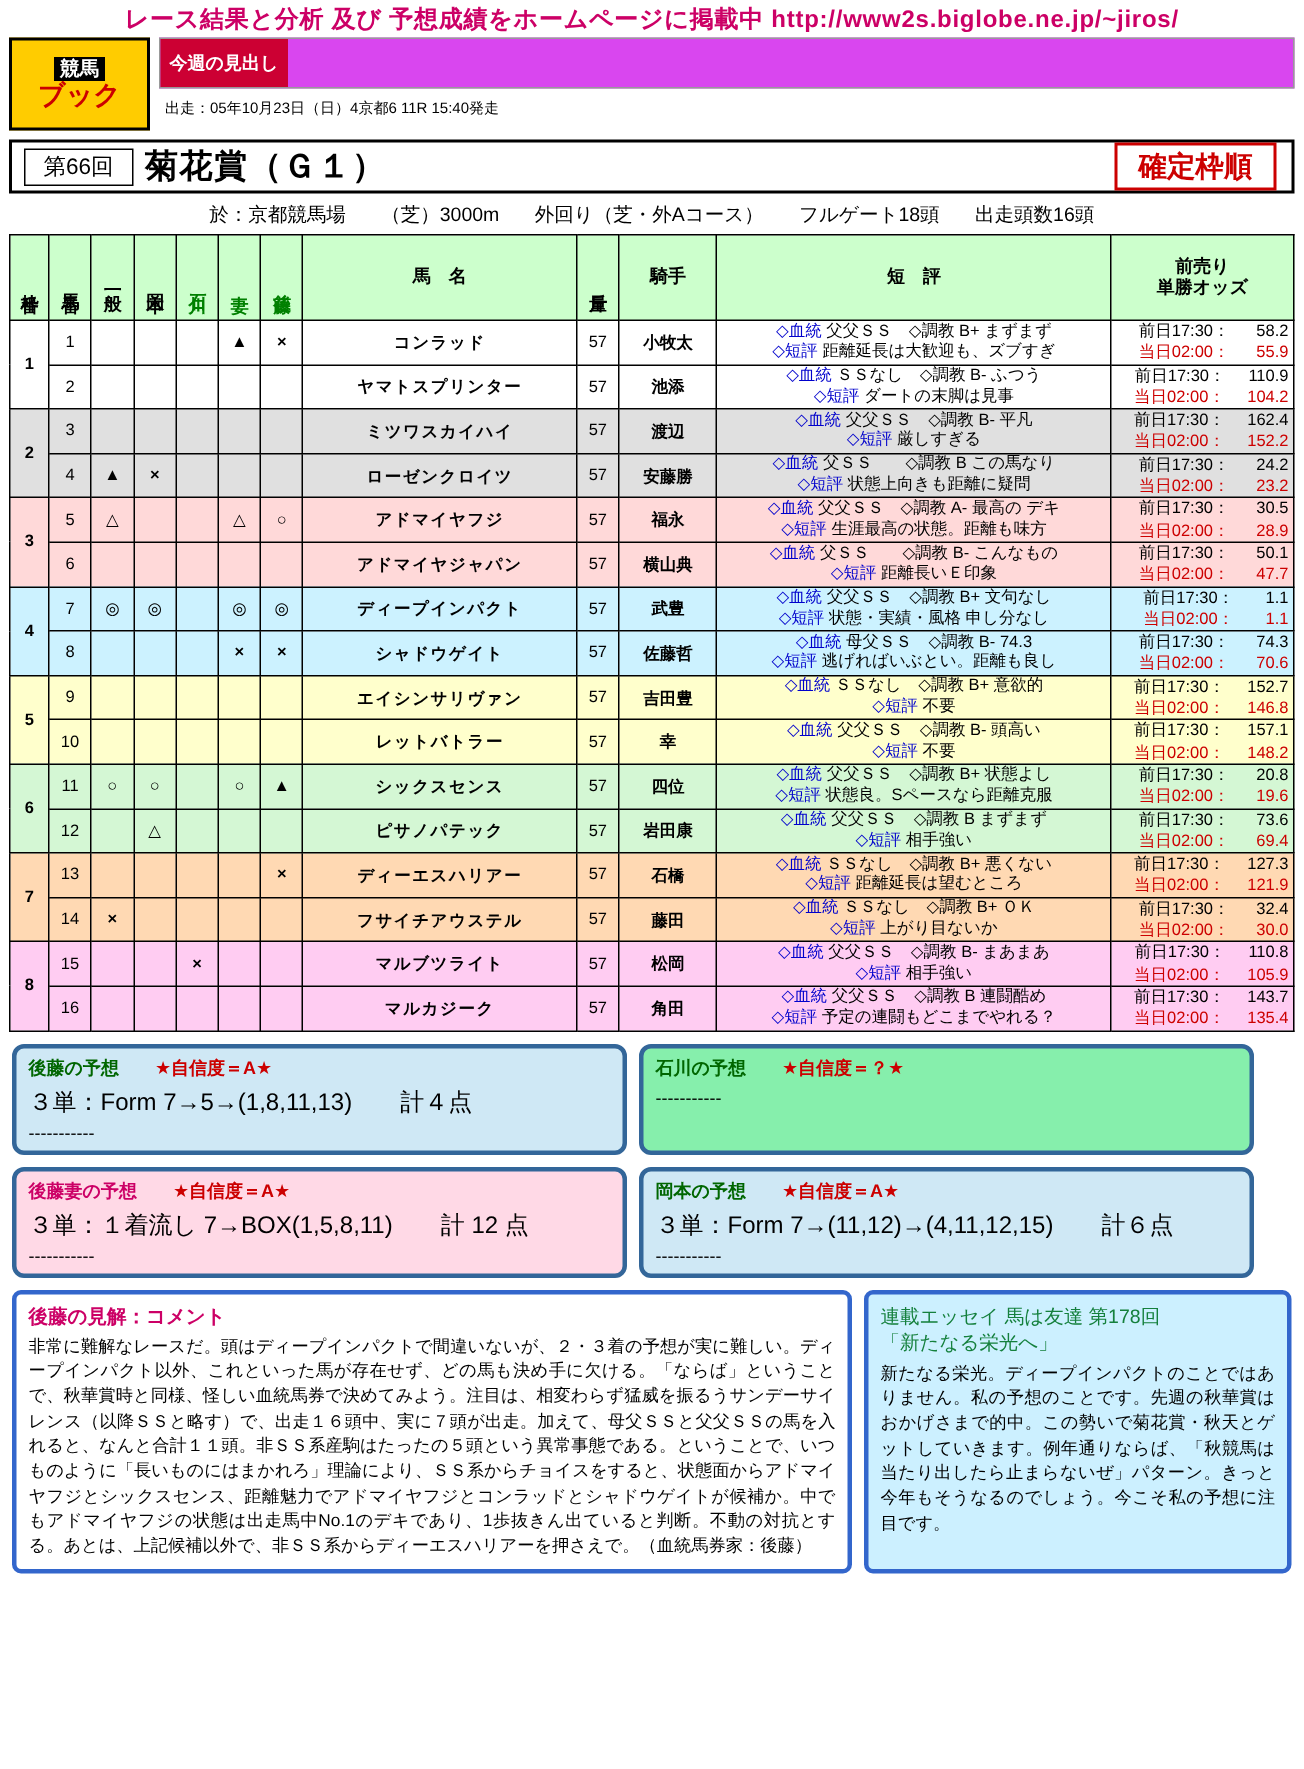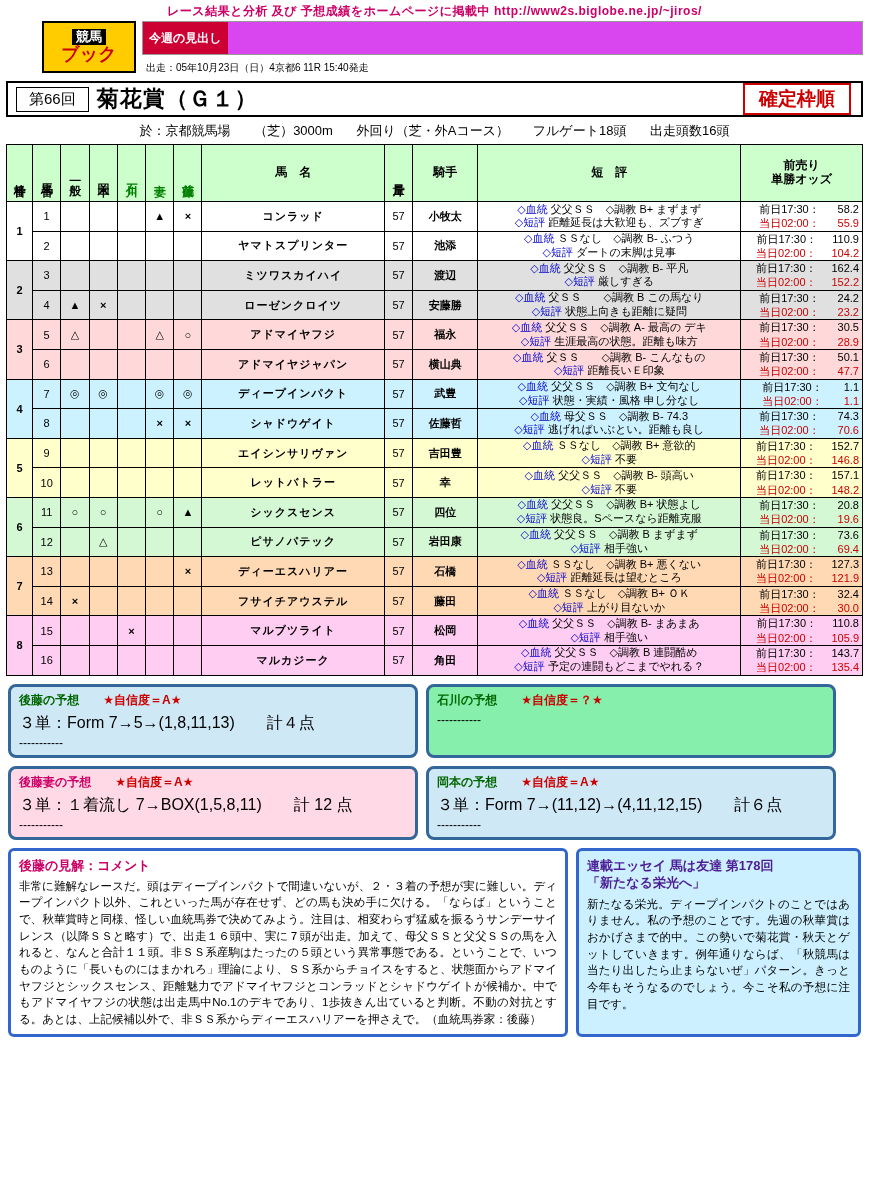--- a/index.html
+++ b/index.html
@@ -1,23 +1,23 @@
 <!DOCTYPE html>
 <html><head>
 <meta charset="utf-8">
 <style>
   html,body{margin:0;padding:0;}
   body{width:869px;height:1179px;background:#ffffff;font-family:"Liberation Sans","DejaVu Sans",sans-serif;font-size:11px;color:#000;}
   .page{position:relative;width:869px;height:1179px;}
 
   
-  .topline{text-align:center;color:#cc0066;font-size:12px;font-weight:bold;padding:3px 0 1px;letter-spacing:0.5px;}
+  .topline{text-align:center;color:#cc0066;font-size:16px;font-weight:bold;padding:3px 0 1px;letter-spacing:0.5px;}
 
   .headwrap{display:flex;align-items:flex-start;padding:0 6px;}
-  .logo{width:94px;height:52px;border:2px solid #000;background:#ffcc00;margin-right:6px;display:flex;flex-direction:column;align-items:center;justify-content:center;box-sizing:border-box;margin-left:36px;}
+  .logo{width:94px;height:62px;border:2px solid #000;background:#ffcc00;margin-right:6px;display:flex;flex-direction:column;align-items:center;justify-content:center;box-sizing:border-box;}
   .logo .l1{background:#000;color:#fff;font-size:13px;font-weight:bold;padding:1px 4px;line-height:1.1;}
   .logo .l2{color:#cc0000;font-size:18px;font-weight:bold;line-height:1.1;}
   .headright{flex:1;}
   .midashi{display:flex;align-items:stretch;border:1px solid #999;background:#d946ef;height:34px;box-sizing:border-box;}
   .midashi .tag{background:#cc0033;color:#fff;font-size:12px;font-weight:bold;padding:0 6px;display:flex;align-items:center;white-space:nowrap;}
   .midashi .txt{flex:1;display:flex;align-items:center;padding-left:8px;font-size:15px;font-weight:bold;}
   .shusso{font-size:10px;padding:6px 0 0 4px;}
 
   
   .titlebar{margin:6px 6px 0;border:2px solid #000;display:flex;align-items:center;height:36px;box-sizing:border-box;}
@@ -79,21 +79,21 @@
   .predbox.pink .hd{color:#cc0066;}
   .predbox.grey{background:#86efac;}
   .predbox.grey .hd{color:#006600;}
 
   
   .bottomwrap{display:flex;gap:8px;margin:8px 8px 0;}
   .combox{width:560px;border:3px solid #3366cc;border-radius:6px;background:#fff;padding:6px 8px;box-sizing:border-box;}
   .combox .hd{color:#cc0066;font-weight:bold;font-size:13px;margin-bottom:3px;}
   .combox .body{font-size:11.5px;line-height:1.45;text-align:justify;}
   .essay{flex:1;border:3px solid #3366cc;border-radius:6px;background:#ccf0ff;padding:6px 8px;box-sizing:border-box;}
-  .essay .hd{color:#4c1d95;font-weight:bold;font-size:13px;line-height:1.35;}
+  .essay .hd{color:#15803d;font-weight:normal;font-size:13px;line-height:1.35;}
   .essay .body{font-size:11.5px;line-height:1.45;margin-top:4px;text-align:justify;}
 </style>
 </head>
 <body>
 
 <div class="page">
 
   <div class="topline">レース結果と分析 及び 予想成績をホームページに掲載中  http://www2s.biglobe.ne.jp/~jiros/</div>
 
   <div class="headwrap">

